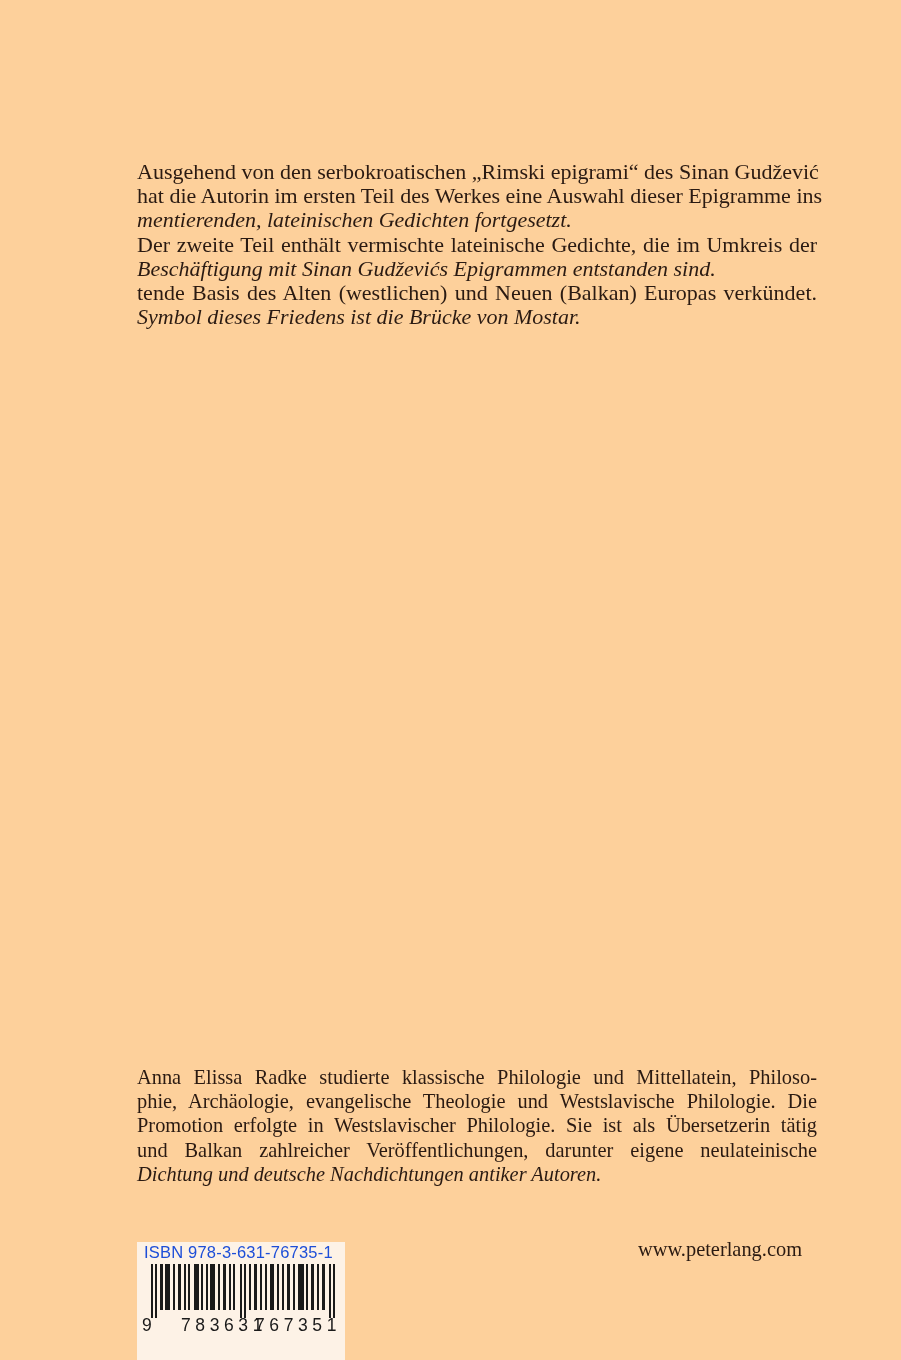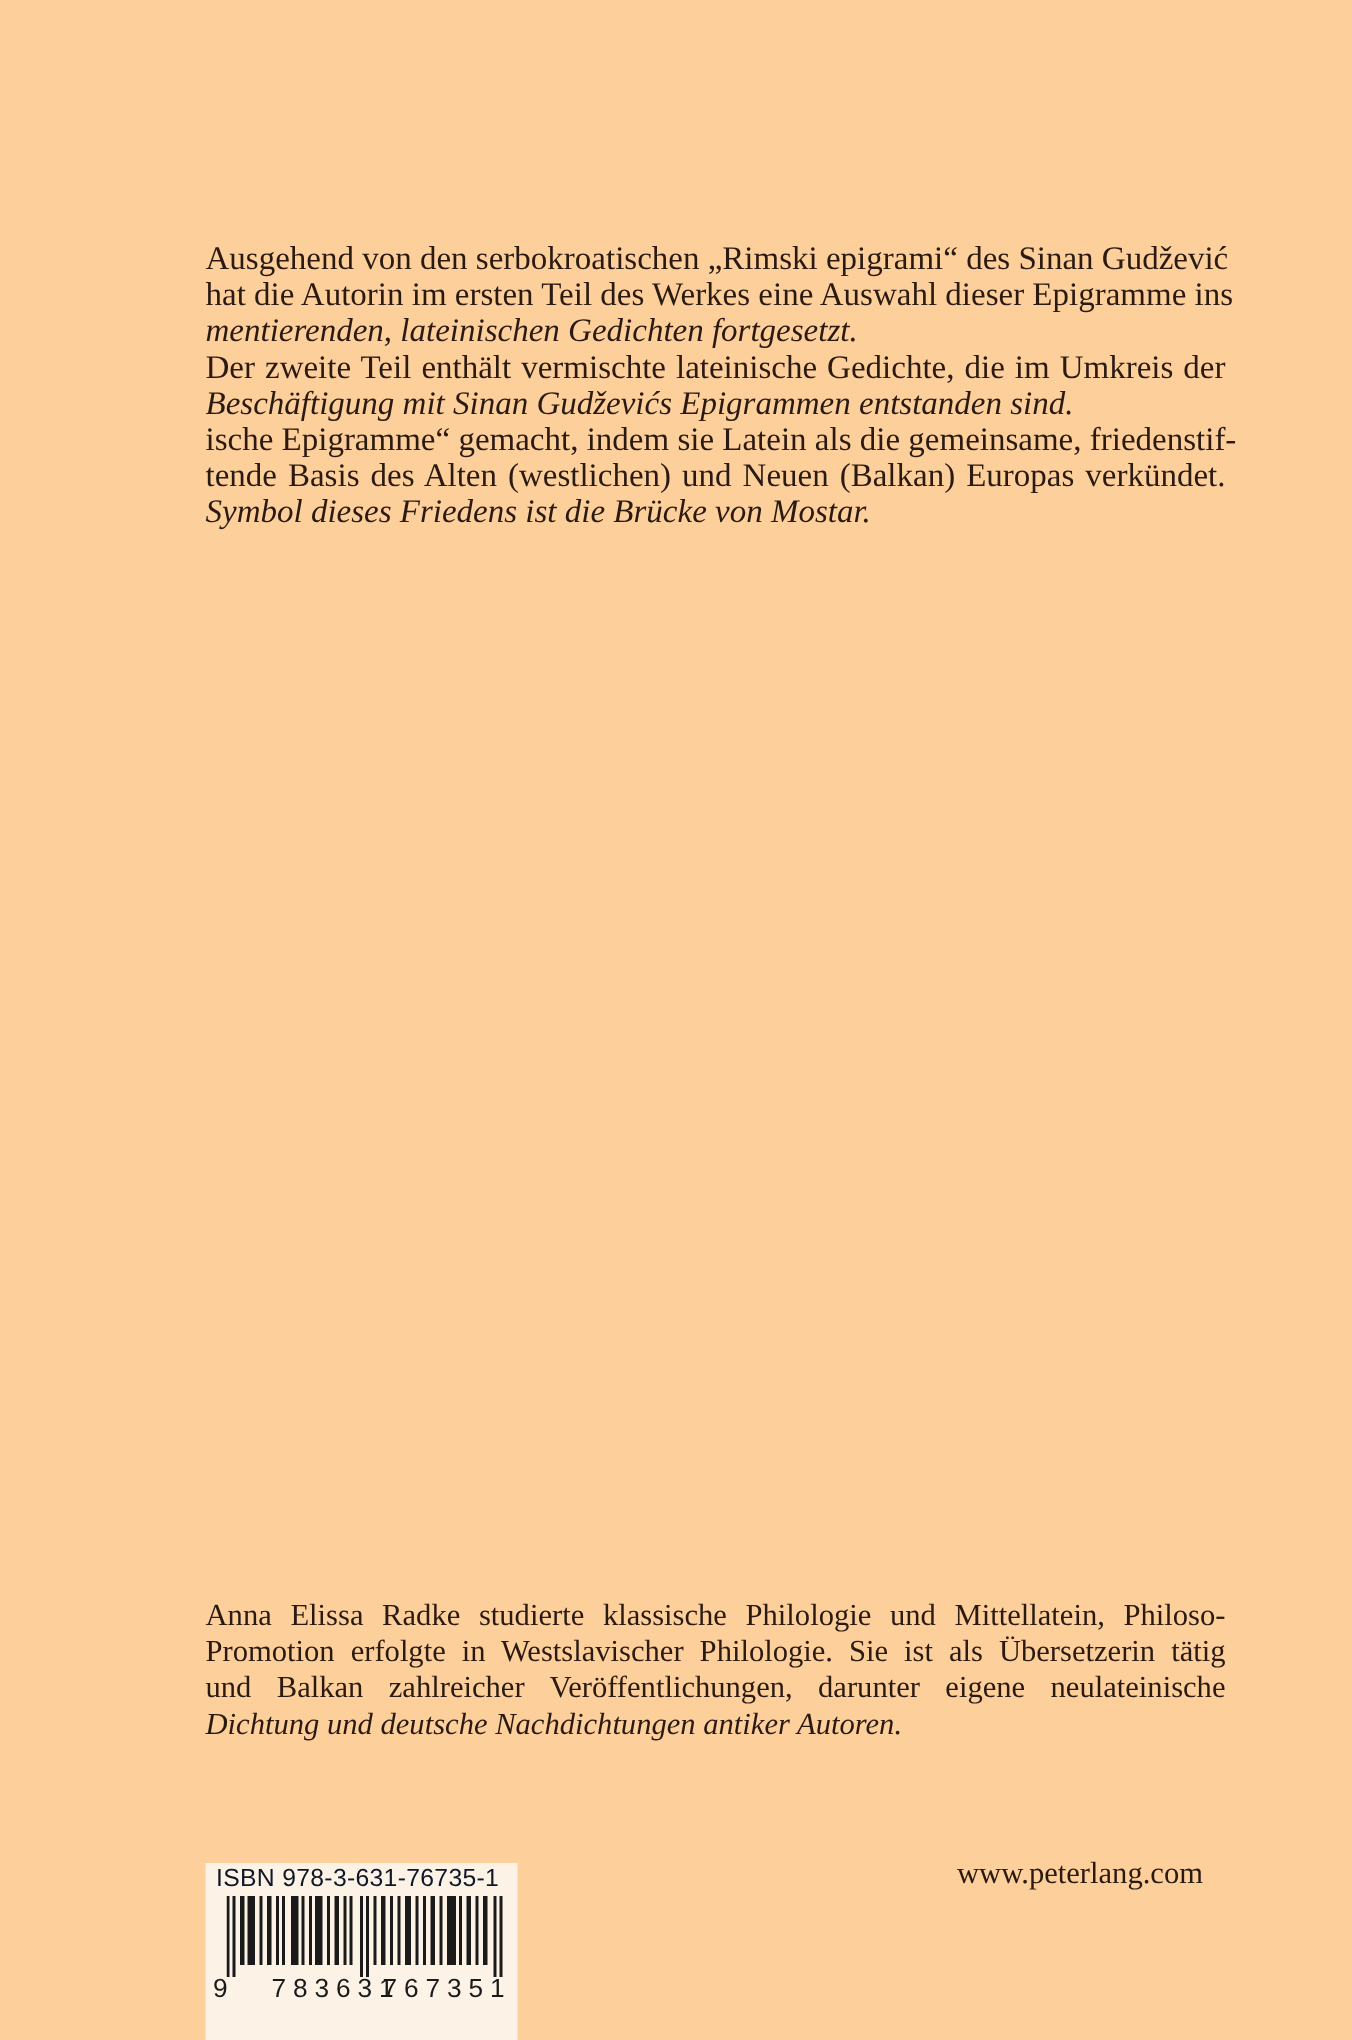--- a/index.html
+++ b/index.html
@@ -26,46 +26,46 @@
     position: absolute; left: 638px; top: 1238px;
     font-size: 20.4px;
   }
   .isbn-box {
     position: absolute; left: 137px; top: 1242px; width: 208px; height: 118px;
     background: #fdf2e6;
   }
   .isbn-label {
     position: absolute; left: 7px; top: 1px;
     font-family: "Liberation Sans", sans-serif; font-size: 16.5px; letter-spacing: 0.2px;
-    color: #0f172a; white-space: nowrap;
+    color: #1d4ed8; white-space: nowrap;
   }
   .barcode { position: absolute; left: 14px; top: 22px; width: 186px; height: 54px; }
   .isbn-digits {
     position: absolute; top: 73px; left: 5px;
     font-family: "Liberation Sans", sans-serif; font-size: 17.5px; color: #1a1a1a;
     white-space: nowrap;
   }
   .isbn-digits span { position: absolute; }
 </style>
 </head>
 <body>
 
 <div class="blurb">
   <span class="line">Ausgehend von den serbokroatischen „Rimski epigrami“ des Sinan Gudžević</span>
   <span class="line">hat die Autorin im ersten Teil des Werkes eine Auswahl dieser Epigramme ins</span>
   <span class="line last">mentierenden, lateinischen Gedichten fortgesetzt.</span>
   <span class="line">Der zweite Teil enthält vermischte lateinische Gedichte, die im Umkreis der</span>
   <span class="line last">Beschäftigung mit Sinan Gudževićs Epigrammen entstanden sind.</span>
-  <span class="line">ische Epigramme“ gemacht, indem sie Latein als die gemeinsame, friedenstif-</span>
   <span class="line">tende Basis des Alten (westlichen) und Neuen (Balkan) Europas verkündet.</span>
   <span class="line last">Symbol dieses Friedens ist die Brücke von Mostar.</span>
 </div>
 
 <div class="bio">
   <span class="line">Anna Elissa Radke studierte klassische Philologie und Mittellatein, Philoso-</span>
+  <span class="line">phie, Archäologie, evangelische Theologie und Westslavische Philologie. Die</span>
   <span class="line">Promotion erfolgte in Westslavischer Philologie. Sie ist als Übersetzerin tätig</span>
   <span class="line">und Balkan zahlreicher Veröffentlichungen, darunter eigene neulateinische</span>
   <span class="line last">Dichtung und deutsche Nachdichtungen antiker Autoren.</span>
 </div>
 
 <div class="isbn-box">
   <div class="isbn-label">ISBN  978-3-631-76735-1</div>
   <svg class="barcode" viewBox="0 0 186 54" preserveAspectRatio="none">
     <g fill="#1a1a1a">
 

